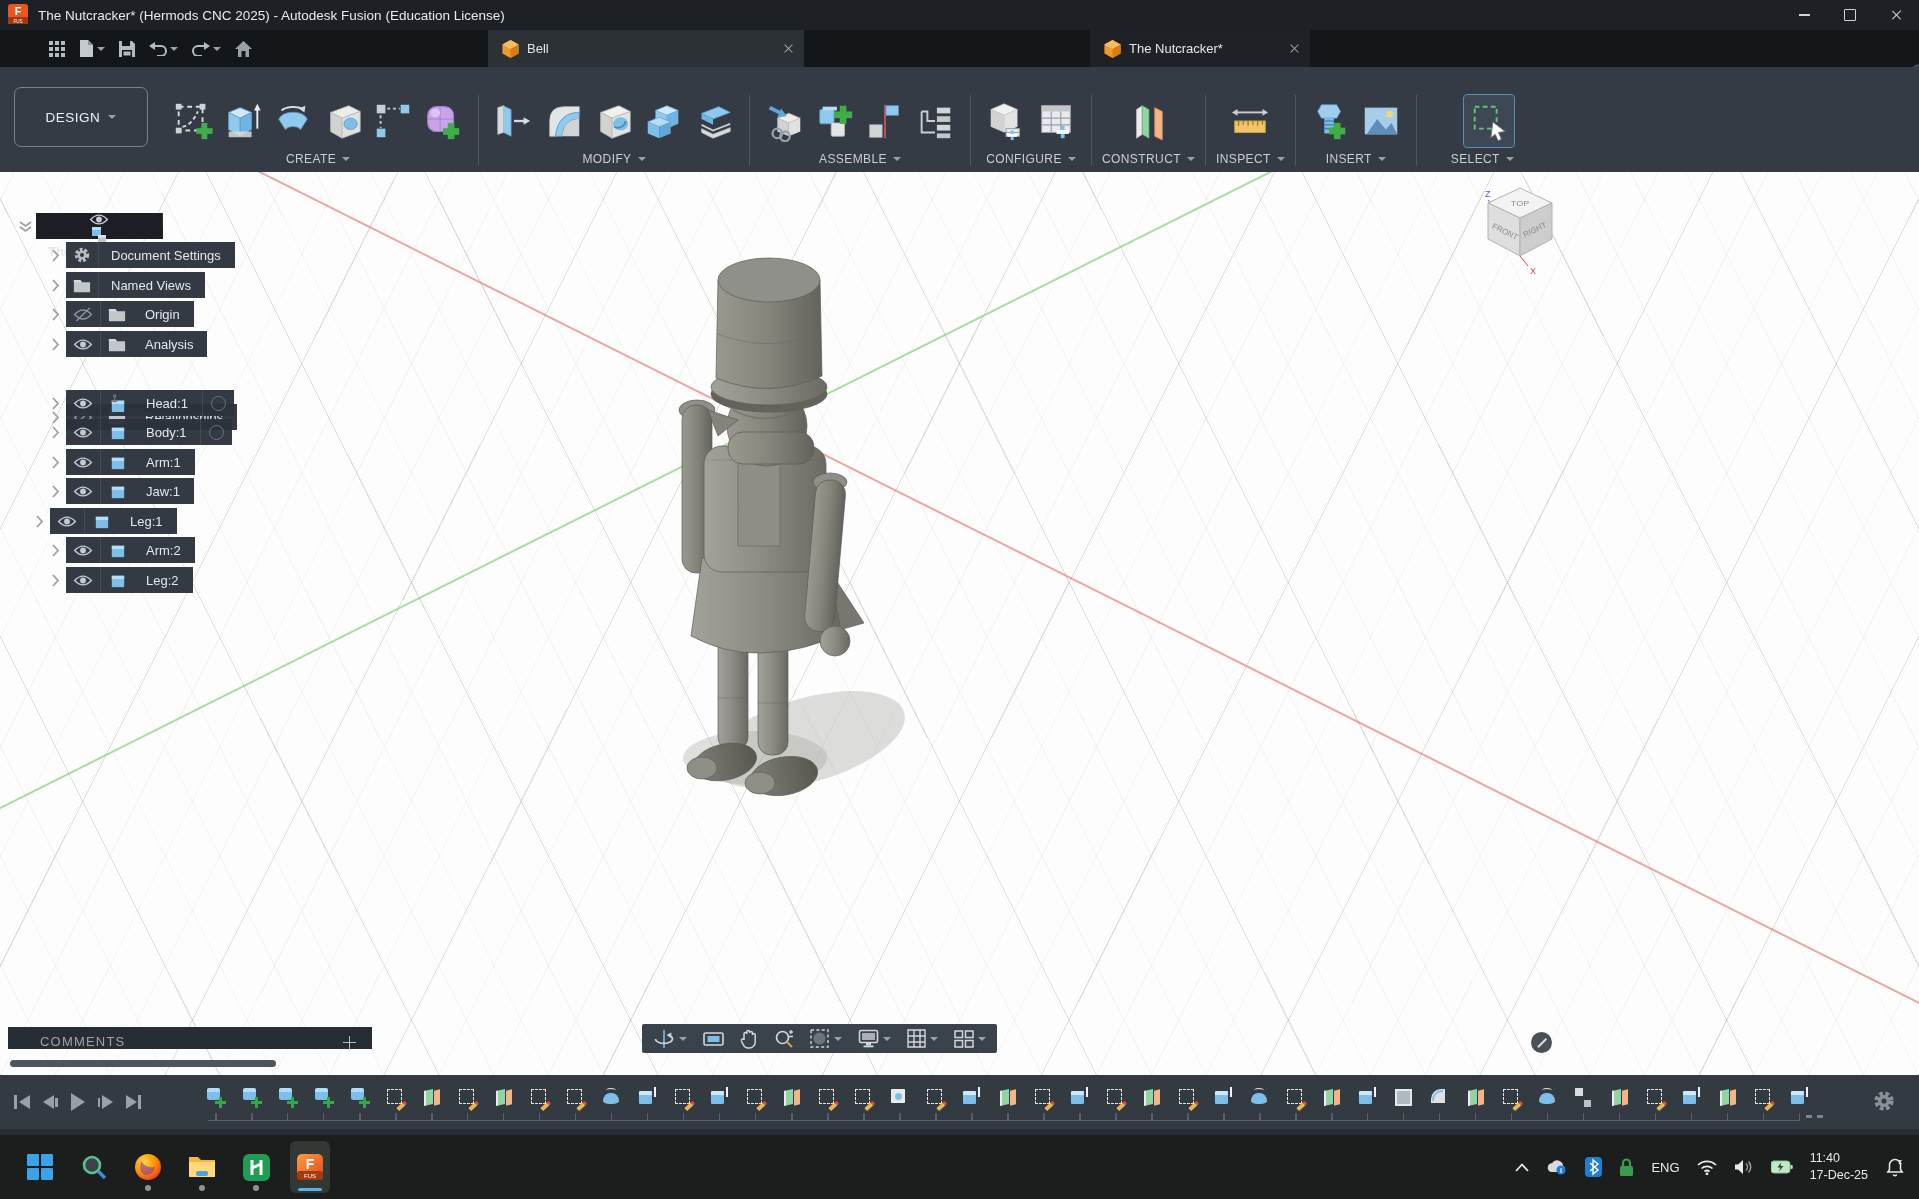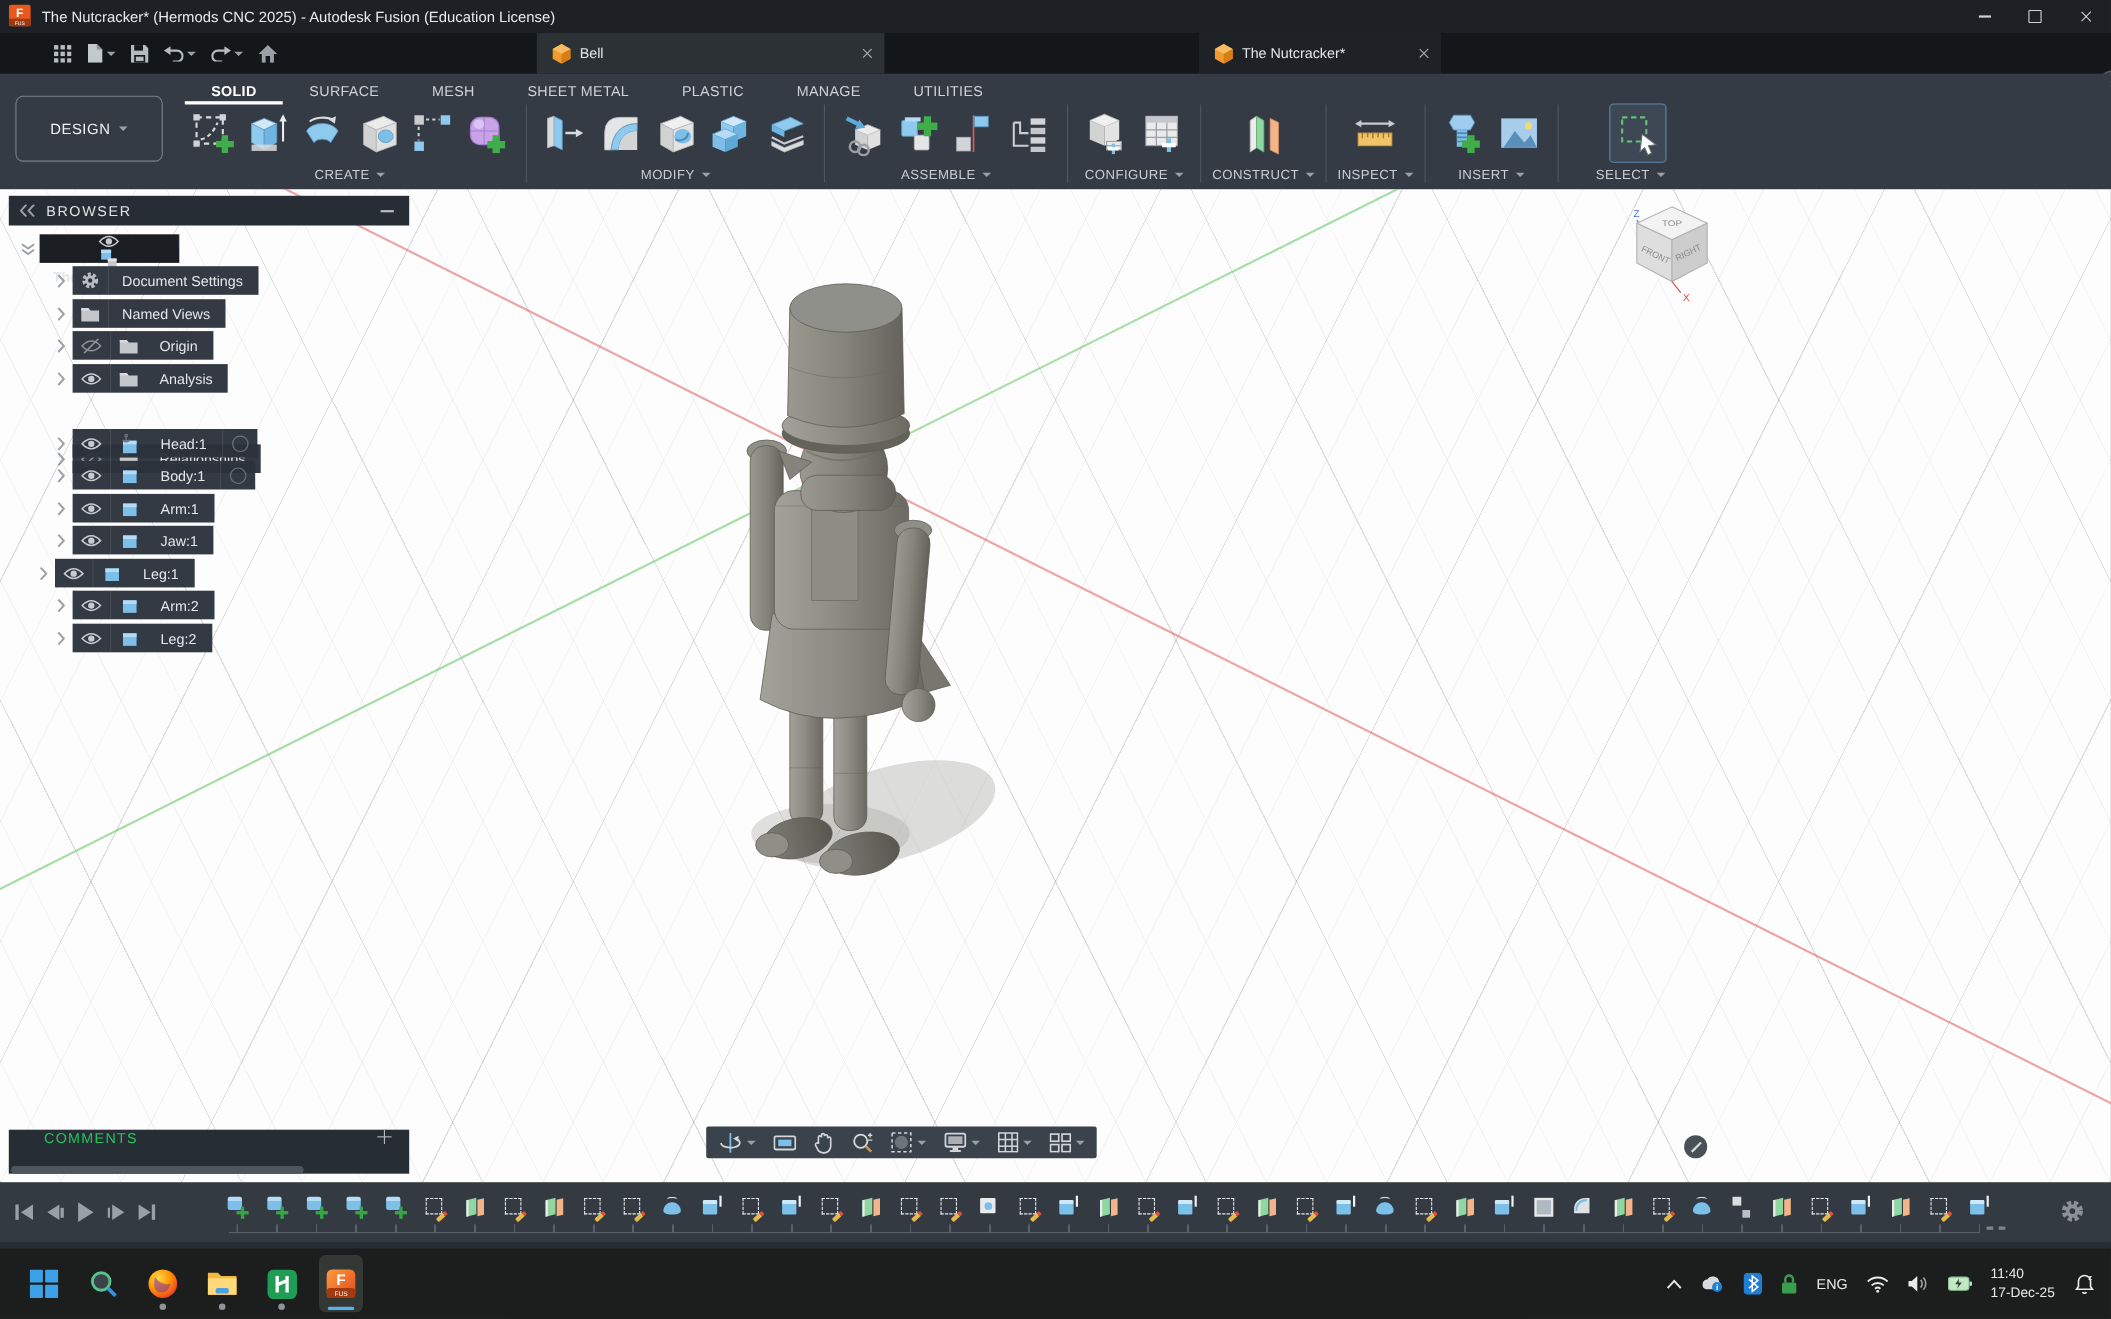--- a/index.html
+++ b/index.html
@@ -76,22 +76,22 @@
   .brow.rootrow .rbody{background:rgba(20,23,27,.97);flex-direction:column;}
   .cell{display:flex;align-items:center;justify-content:center;padding:0 7px;border-right:1px solid rgba(255,255,255,.09);}
   .cell.nob{border-right:none;}
   .lbl{display:flex;align-items:center;padding:0 14px 0 12px;font-size:13px;color:#e4e7ea;white-space:nowrap;}
   .rootrow .lbl{font-weight:bold;padding-right:20px;}
   .radio-cell{display:flex;align-items:center;justify-content:center;padding:0 8px;border-left:1px solid rgba(255,255,255,.09);}
   .ring{width:13px;height:13px;border-radius:50%;border:1.5px solid #6d747c;}
   .ring.sel{width:11px;height:11px;border:3.2px solid #fff;}
 
   
-  #comments-bar{position:absolute;left:8px;top:855px;width:364px;height:40px;background:#272d34;
-      display:flex;align-items:flex-start;color:#22c55e;font-size:13px;letter-spacing:1.2px;}
+  #comments-bar{position:absolute;left:8px;top:855px;width:364px;height:22px;background:#272d34;
+      display:flex;align-items:flex-end;color:#a3a3a3;font-size:13px;letter-spacing:1.2px;}
   #comments-bar .plus-glyph{margin-left:auto;margin-right:16px;}
   #hscroll-thumb{position:absolute;left:10px;top:888px;width:266px;height:7px;border-radius:4px;background:#4d555f;}
 
   
   #navbar{position:absolute;left:642px;top:852px;height:29px;background:#3a424c;border-radius:2px;
       display:flex;align-items:center;padding:0 8px;gap:10px;}
   .navbtn{display:flex;align-items:center;gap:4px;padding:2px 3px;}
   #corner-ink{position:absolute;left:1531px;top:860px;width:21px;height:21px;border-radius:50%;background:#4a5058;
       display:flex;align-items:center;justify-content:center;}
   #corner-ink::after{content:'';width:12px;height:1.6px;background:#d8dbde;transform:rotate(-45deg);}
@@ -268,29 +268,20 @@
     <span class="avatar">FR</span>
   </div>
 </div>
 
 <div id="ribbon">
   <div id="design-btn">
     <span>DESIGN</span>
     <span class="caret"></span>
   </div>
 
-  <div id="ribbon-tabs">
-    <span class="rtab active">SOLID</span>
-    <span class="rtab">SURFACE</span>
-    <span class="rtab">MESH</span>
-    <span class="rtab">SHEET METAL</span>
-    <span class="rtab">PLASTIC</span>
-    <span class="rtab">MANAGE</span>
-    <span class="rtab">UTILITIES</span>
-  </div>
 
   <div id="ribbon-groups">
 
     <div class="rgroup">
       <div class="ricons">
         <span class="ribtn">
             <svg width="42" height="42" viewBox="0 0 44 44">
               <rect x="7" y="7" width="25" height="25" fill="none" stroke="#d7dadd" stroke-width="2" stroke-dasharray="5 4"></rect>
               <rect x="4" y="4" width="6" height="6" fill="#cfd3d6"></rect>
               <rect x="29" y="4" width="6" height="6" fill="#cfd3d6"></rect>
@@ -620,28 +611,20 @@
     <polygon points="52,6 84,21 52,36 20,21" fill="#f3f3f3" stroke="#b2b2b2" stroke-width="1"></polygon>
     <polygon points="20,21 52,36 52,74 20,57" fill="#dedede" stroke="#b2b2b2" stroke-width="1"></polygon>
     <polygon points="84,21 52,36 52,74 84,57" fill="#cdcdcd" stroke="#b2b2b2" stroke-width="1"></polygon>
     <text x="52" y="24" font-size="9" fill="#8a8a8a" text-anchor="middle" transform="scale(1,.82) translate(0,5)">TOP</text>
     <text x="36" y="52" font-size="8" fill="#8a8a8a" text-anchor="middle" transform="rotate(26 36 52)">FRONT</text>
     <text x="68" y="50" font-size="8" fill="#8a8a8a" text-anchor="middle" transform="rotate(-26 68 50)">RIGHT</text>
     <line x1="52" y1="74" x2="60" y2="84" stroke="#d04a4a" stroke-width="1"></line>
     <text x="62" y="92" font-size="9" fill="#d04a4a">X</text>
   </svg>
 
-  <div id="browser-header">
-    <svg width="14" height="11" viewBox="0 0 14 11" style="margin:0 10px 0 10px">
-        <polyline points="6,0 1,5.5 6,11" fill="none" stroke="#9aa0a6" stroke-width="1.8"></polyline>
-        <polyline points="13,0 8,5.5 13,11" fill="none" stroke="#9aa0a6" stroke-width="1.8"></polyline>
-      </svg>
-    <span>BROWSER</span>
-    <span class="hdr-min"></span>
-  </div>
 
   <div class="brow rootrow" style="left:14px;top:41px;">
     <span class="chev">
         <svg width="13" height="13" viewBox="0 0 13 13">
           <polyline points="1,2 6.5,6 12,2" fill="none" stroke="#9aa0a6" stroke-width="1.7"></polyline>
           <polyline points="1,7 6.5,11 12,7" fill="none" stroke="#9aa0a6" stroke-width="1.7"></polyline>
         </svg>
       </span>
     <span class="rbody">
       <span class="cell">

